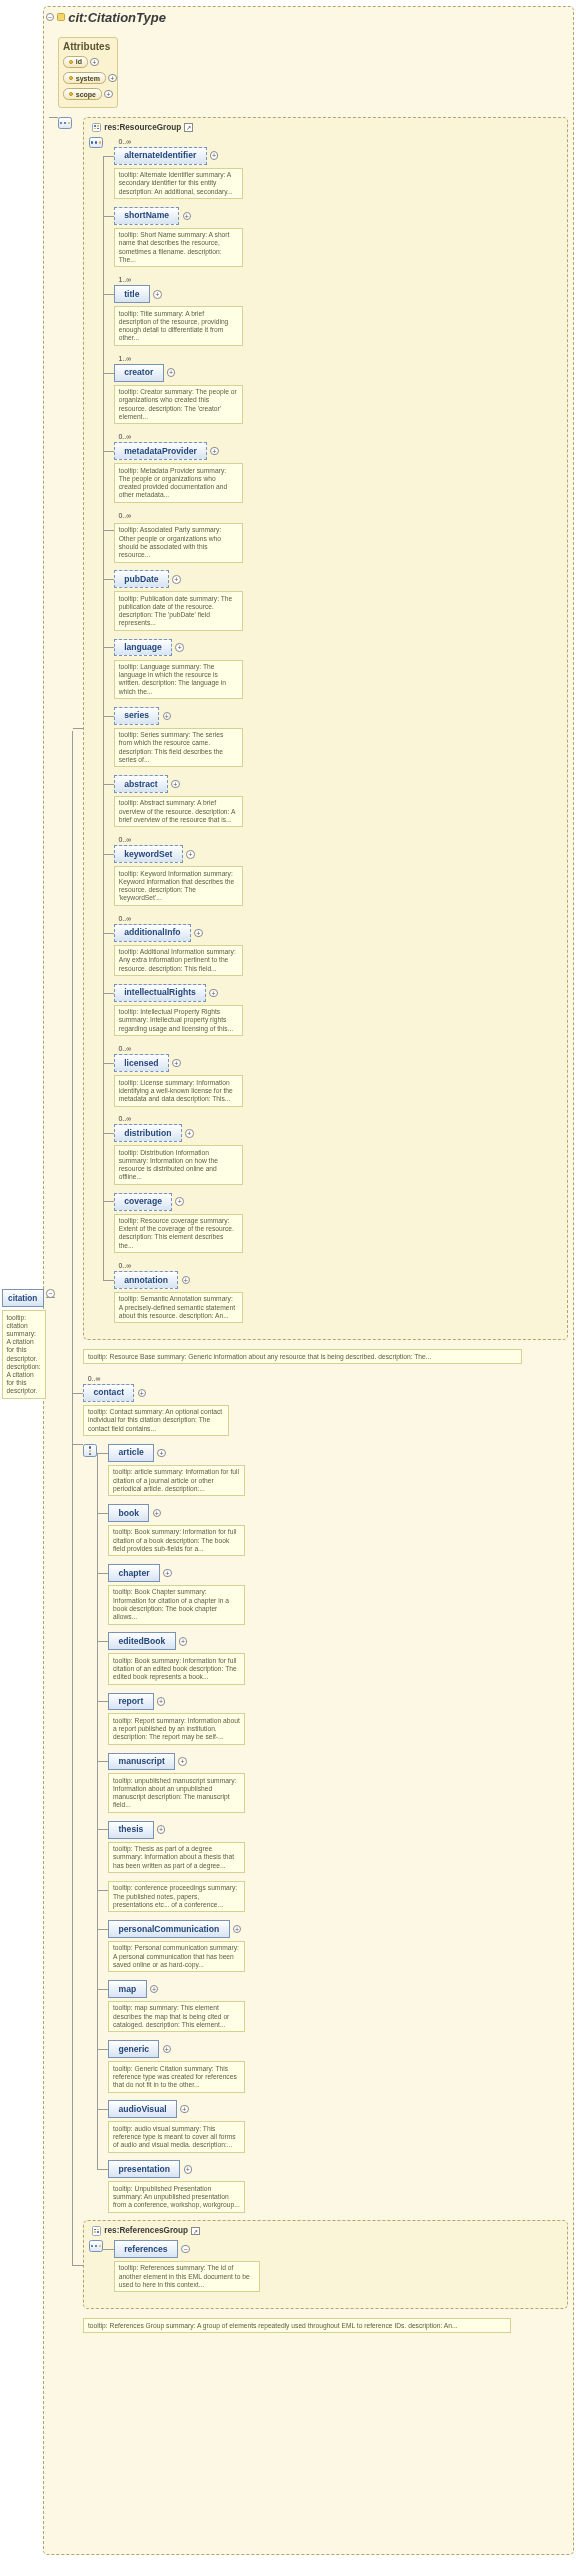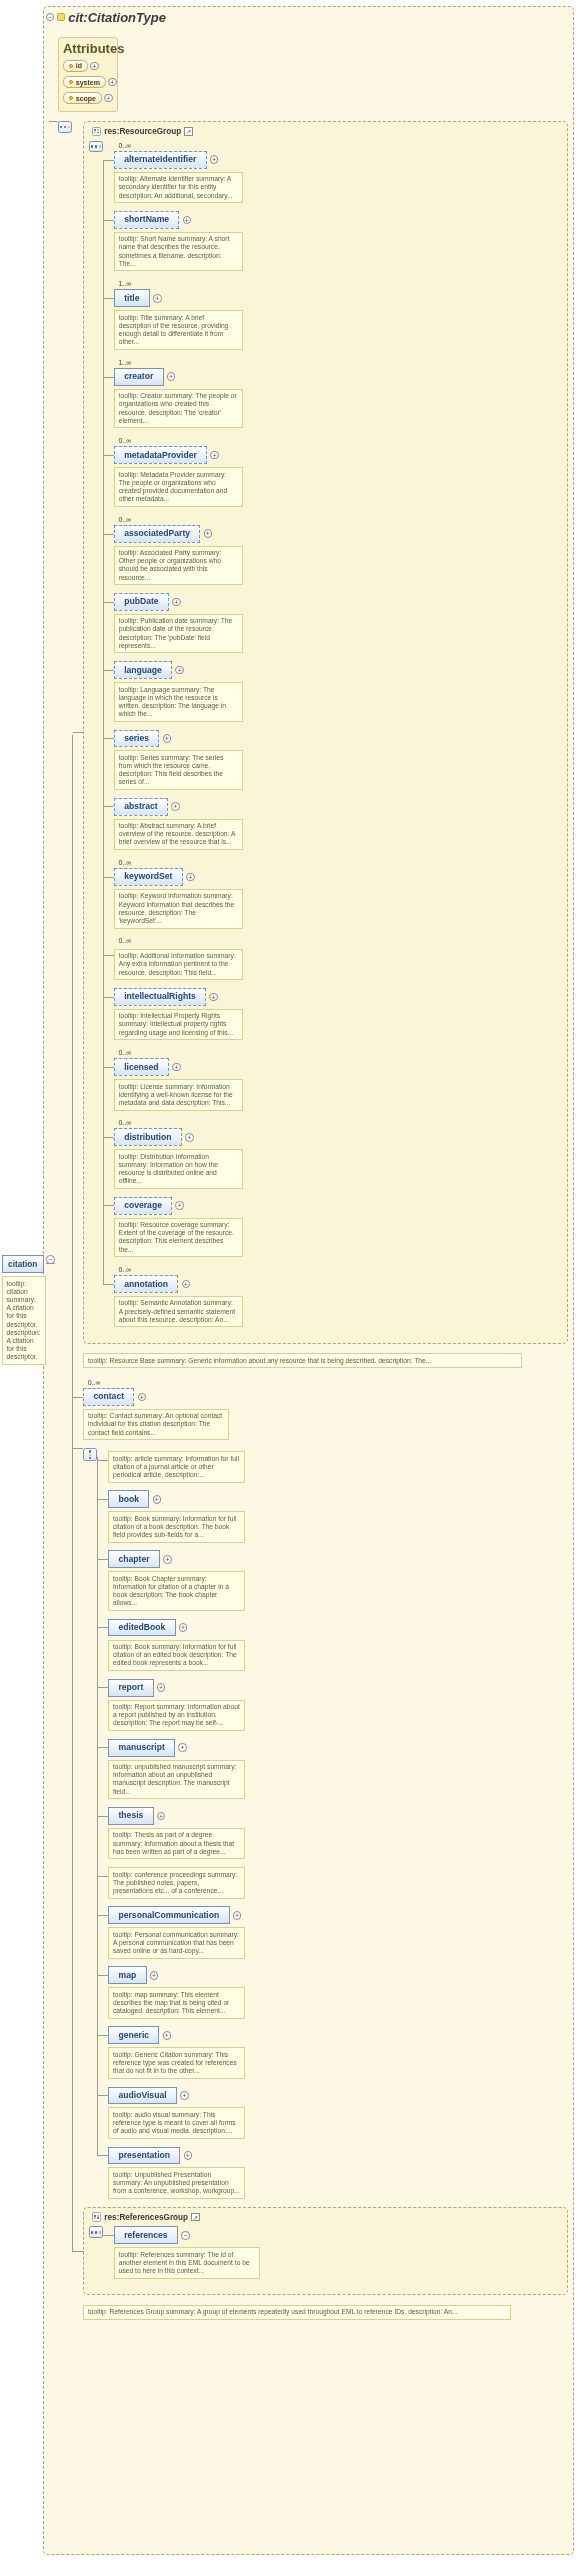--- a/index.html
+++ b/index.html
@@ -24,21 +24,21 @@
            display:grid; grid-template-columns:1fr 1fr; gap:0.8px; padding:1.6px; }
   .gicon i { border-radius:0.8px; }
   .gicon .b { background:#3b62a0; } .gicon .y { background:#e9b53a; }
   .expicon { width:8.6px; height:8.6px; border:0.8px solid #8a8a8a; background:#fff; font-size:6.3px;
              line-height:7px; text-align:center; color:#555; flex:none; }
   .expicon::before { content:"↗"; }
 
   
   .attrbox { width:60px; background:#fbf3cf; border:0.8px solid #d8c98f; border-radius:3.1px;
              padding:3.1px 3.1px 6.3px 3.9px; margin:1.6px 0 9.4px 6.3px; position:relative; z-index:2; }
-  .attrtitle { font-size:13px; font-weight:bold; color:#5a5330; margin-bottom:2.4px; }
+  .attrtitle { font-size:10px; font-weight:bold; color:#5a5330; margin-bottom:2.4px; }
   .attrrow { display:flex; align-items:center; gap:2.4px; margin-top:3.9px; }
   .attrpill { display:flex; align-items:center; gap:2.4px; background:linear-gradient(#fff,#f4e9c0);
               border:0.8px solid #bfae6e; border-radius:5.5px; padding:1.6px 4.7px; font-size:7px;
               font-weight:bold; color:#4a4425; }
   .attricon { width:4.7px; height:4.7px; border-radius:50%; background:#f5c93c; border:0.8px solid #b98f1f; flex:none; }
 
   
   .branch { display:flex; align-items:flex-start; }
   .branch > .stub { width:11px; height:0.8px; background:#9a9a9a; flex:none; }
   .branch.main { margin-left:-3.1px; }
@@ -77,21 +77,21 @@
 
   
   .gbox { background:#fbf5d8; border:0.8px dashed #b3a36e; border-radius:4.7px;
           padding:4.7px 6.3px 7.8px 4.7px; position:relative; width:100%; margin-bottom:9.4px; }
   .connected::before { content:""; position:absolute; left:-11px; top:50%; width:11px; height:0.8px; background:#9a9a9a; }
   .ghead { display:flex; align-items:center; gap:3.1px; margin:0 0 4.7px 3.1px; }
   .glabel { font-size:8.2px; font-weight:bold; color:#3a3a3a; }
 
   
   .citblock { position:absolute; left:1.6px; top:1271px; width:44px; z-index:5; }
-  .citrow { display:flex; align-items:flex-start; gap:2.4px; position:relative; }
+  .citrow { display:flex; align-items:flex-start; gap:2.4px; position:relative;margin-top:34px; }
   .citrow::after { content:""; position:absolute; left:100%; top:7.8px; width:9.4px; height:0.8px; background:#9a9a9a; }
   .citblock .pill { padding:2.4px 5.5px; font-size:8.2px; }
   .citblock .tip { width:44px; }
 
   
   .relay { position:absolute; left:48px; top:72px; width:0.8px; height:1201px; background:#9a9a9a; }
   .relay-attr-stub { position:absolute; left:48px; top:72px; width:3.9px; height:0.8px; background:#9a9a9a; }
 </style>
 </head>
 <body>
@@ -208,24 +208,20 @@
                 <div class="occ">0..∞</div>
                 <div class="prow">
                     <div class="pill opt">metadataProvider</div>
                     <span class="toggle plus"></span>
                   </div>
                 <div class="tip">tooltip: Metadata Provider summary: The people or organizations who created provided documentation and other metadata...</div>
               </div>
 
               <div class="item hasocc">
                 <div class="occ">0..∞</div>
-                <div class="prow">
-                    <div class="pill opt">associatedParty</div>
-                    <span class="toggle plus"></span>
-                  </div>
                 <div class="tip">tooltip: Associated Party summary: Other people or organizations who should be associated with this resource...</div>
               </div>
 
               <div class="item">
                 <div class="prow">
                     <div class="pill opt">pubDate</div>
                     <span class="toggle plus"></span>
                   </div>
                 <div class="tip">tooltip: Publication date summary: The publication date of the resource. description: The 'pubDate' field represents...</div>
               </div>
@@ -258,20 +254,24 @@
                 <div class="occ">0..∞</div>
                 <div class="prow">
                     <div class="pill opt">keywordSet</div>
                     <span class="toggle plus"></span>
                   </div>
                 <div class="tip">tooltip: Keyword Information summary: Keyword information that describes the resource. description: The 'keywordSet'...</div>
               </div>
 
               <div class="item hasocc">
                 <div class="occ">0..∞</div>
+                <div class="prow">
+                    <div class="pill opt">additionalInfo</div>
+                    <span class="toggle plus"></span>
+                  </div>
                 <div class="tip">tooltip: Additional Information summary: Any extra information pertinent to the resource. description: This field...</div>
               </div>
 
               <div class="item">
                 <div class="prow">
                     <div class="pill opt">intellectualRights</div>
                     <span class="toggle plus"></span>
                   </div>
                 <div class="tip">tooltip: Intellectual Property Rights summary: Intellectual property rights regarding usage and licensing of this...</div>
               </div>
@@ -329,20 +329,24 @@
         <div class="branch">
           <span class="stub"></span>
           <span class="cicon choice">
               <i></i>
               <i class="y"></i>
               <i></i>
             </span>
           <div class="children chch" style="--t: 8.6px; --b: 51px;">
 
             <div class="item">
+              <div class="prow">
+                  <div class="pill">article</div>
+                  <span class="toggle plus"></span>
+                </div>
               <div class="tip">tooltip: article summary: Information for full citation of a journal article or other periodical article. description:...</div>
             </div>
 
             <div class="item">
               <div class="prow">
                   <div class="pill">book</div>
                   <span class="toggle plus"></span>
                 </div>
               <div class="tip">tooltip: Book summary: Information for full citation of a book description: The book field provides sub-fields for a...</div>
             </div>

